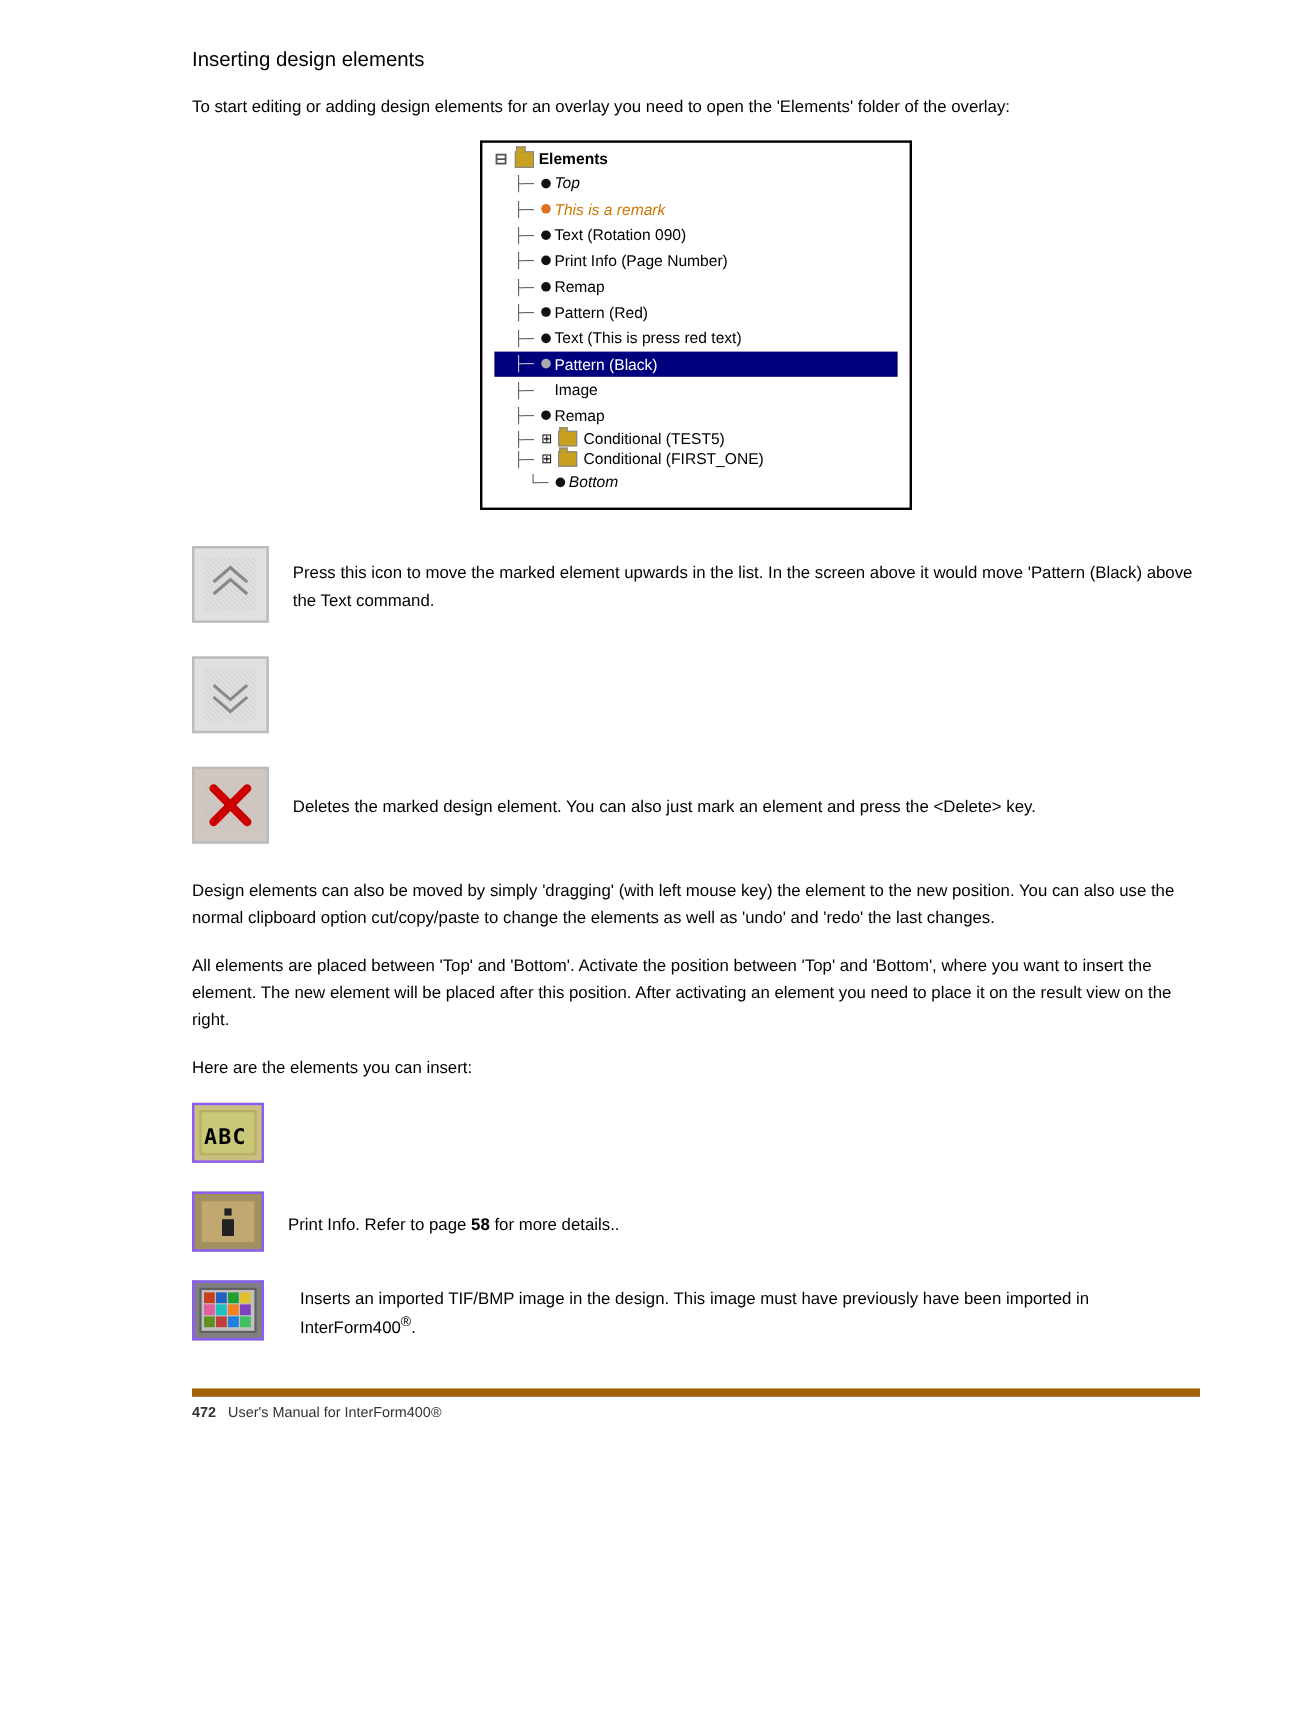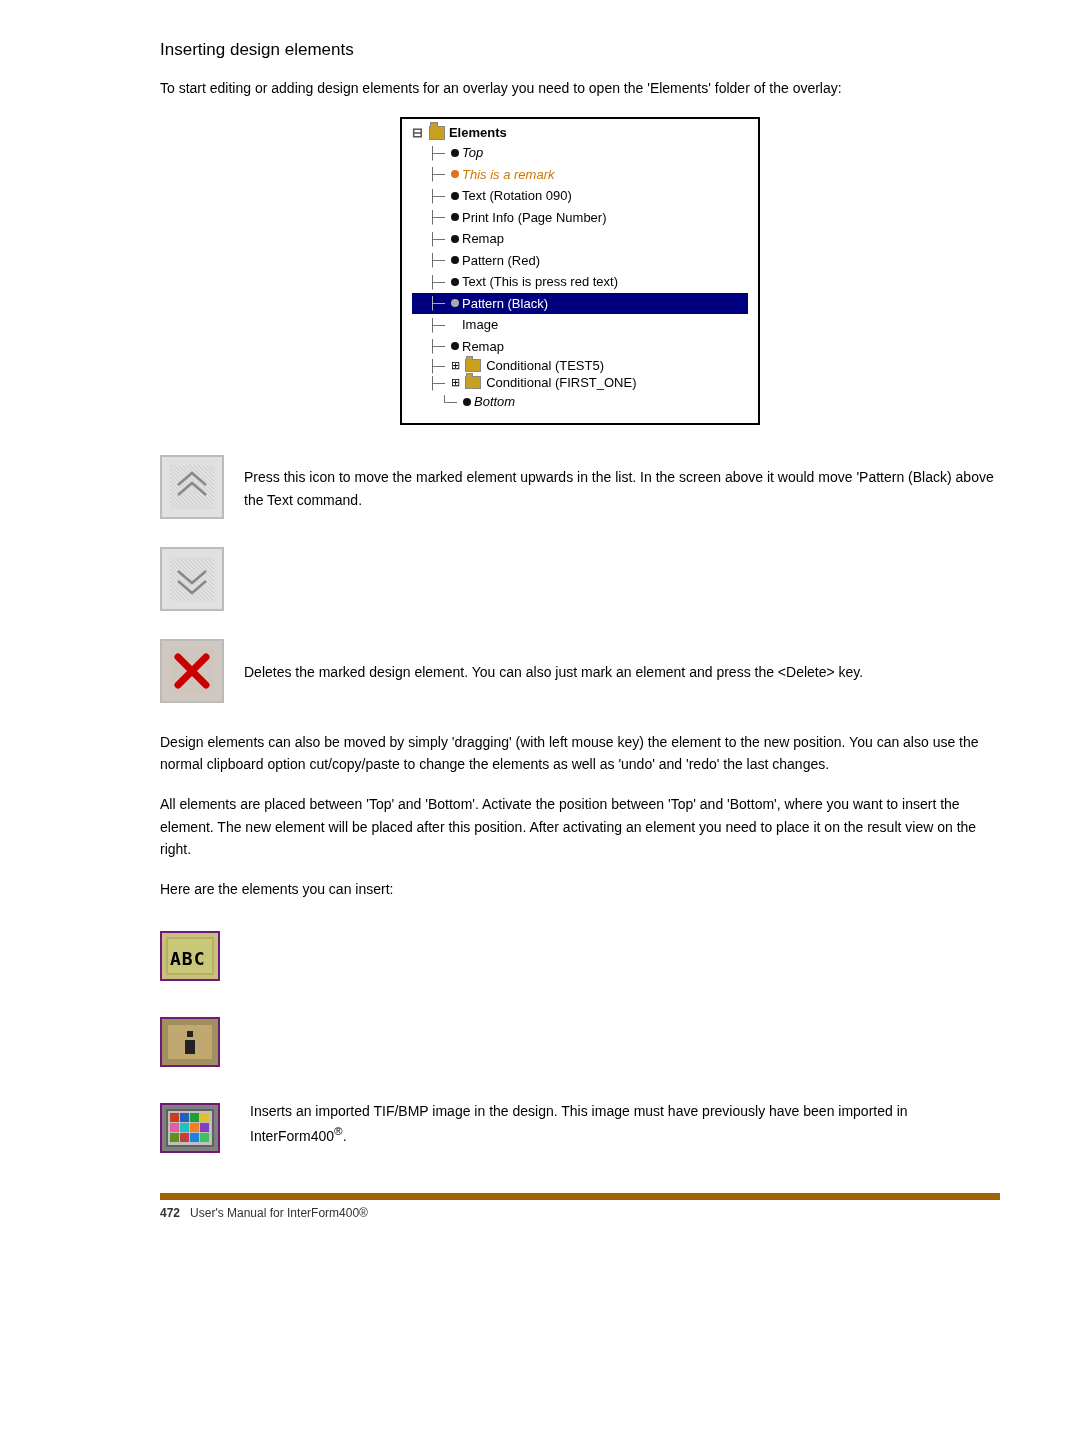--- a/index.html
+++ b/index.html
@@ -113,26 +113,25 @@
     
     .body-text {
       margin-bottom: 18px;
       line-height: 1.6;
     }
     
     .small-icon-box {
       width: 56px;
       height: 48px;
       flex-shrink: 0;
-      border: 2px solid #701a75;
+      border: 2px solid #8b5cf6;
       background: #d0c090;
       display: flex;
       align-items: center;
       justify-content: center;
-      margin-top: 12px;
     }
     
     .footer {
       margin-top: 40px;
       font-size: 12px;
       color: #333;
       border-top: 7px solid #a16207;
       padding-top: 6px;
     }
     b { font-weight: bold; }
@@ -314,20 +313,23 @@
 
 <div class="icon-section" style="margin-bottom:24px;">
   <div class="small-icon-box" style="background:#a09060;width:60px;height:50px;">
     <svg width="48" height="38" viewBox="0 0 48 38">
       <rect width="48" height="38" fill="#a09060"></rect>
       <rect x="2" y="2" width="44" height="34" fill="#c0a870"></rect>
 
       <rect x="21" y="8" width="6" height="6" fill="#222"></rect>
       <rect x="19" y="17" width="10" height="14" fill="#222"></rect>
     </svg>
+  </div>
+  <div class="icon-desc">
+    <span>Print Info. Refer to page <b>58</b> for more details..</span>
   </div>
 </div>
 
 <div class="icon-section" style="margin-bottom:24px;gap:30px;">
   <div class="small-icon-box" style="background:#808080;width:60px;height:50px;">
     <svg width="48" height="38" viewBox="0 0 48 38">
       <rect width="48" height="38" fill="#606060"></rect>
       <rect x="2" y="2" width="44" height="34" fill="#c0c0c0"></rect>
 
       <rect x="4" y="4" width="9" height="9" fill="#c84020"></rect>

